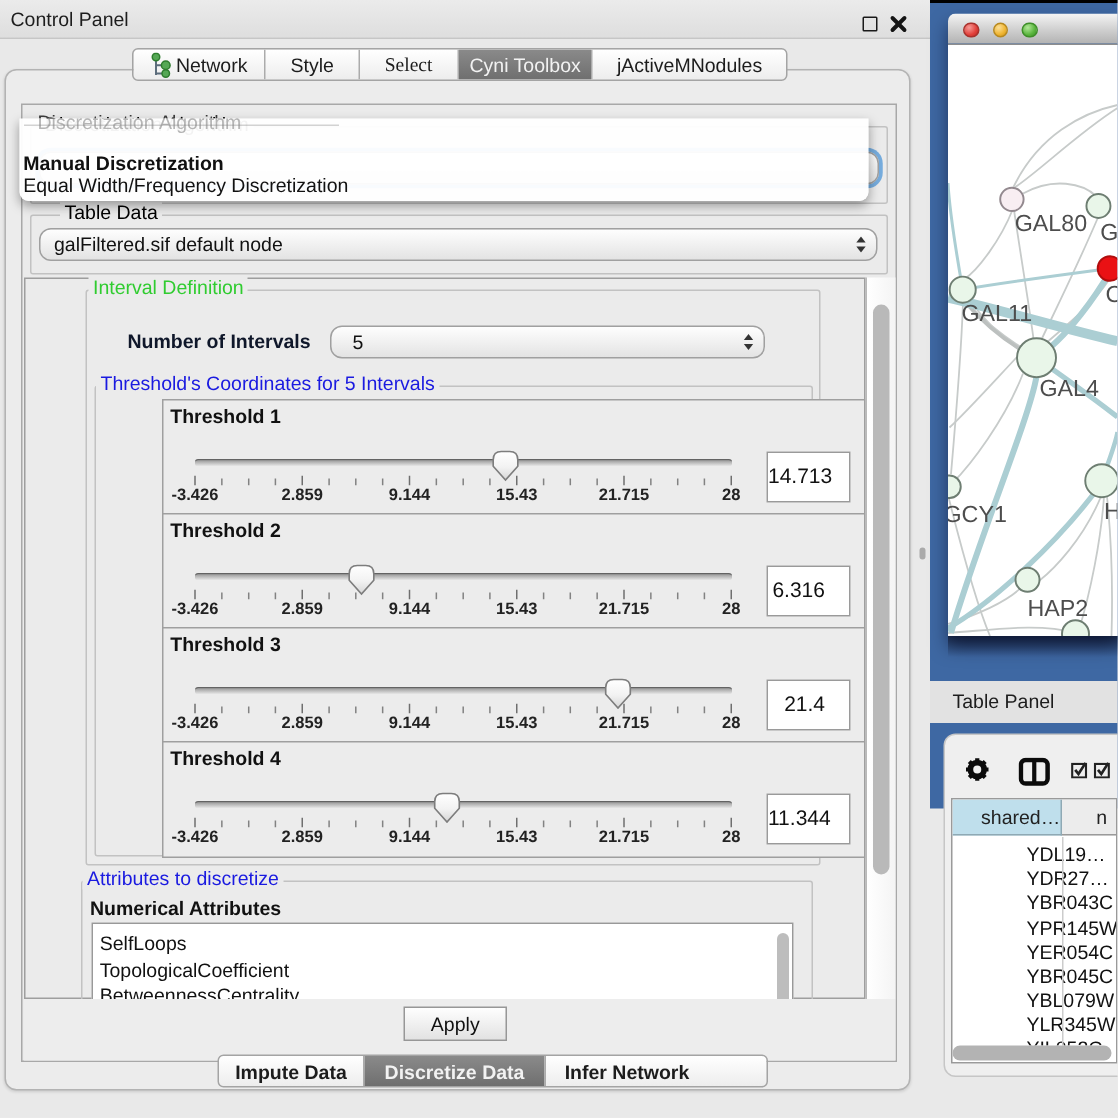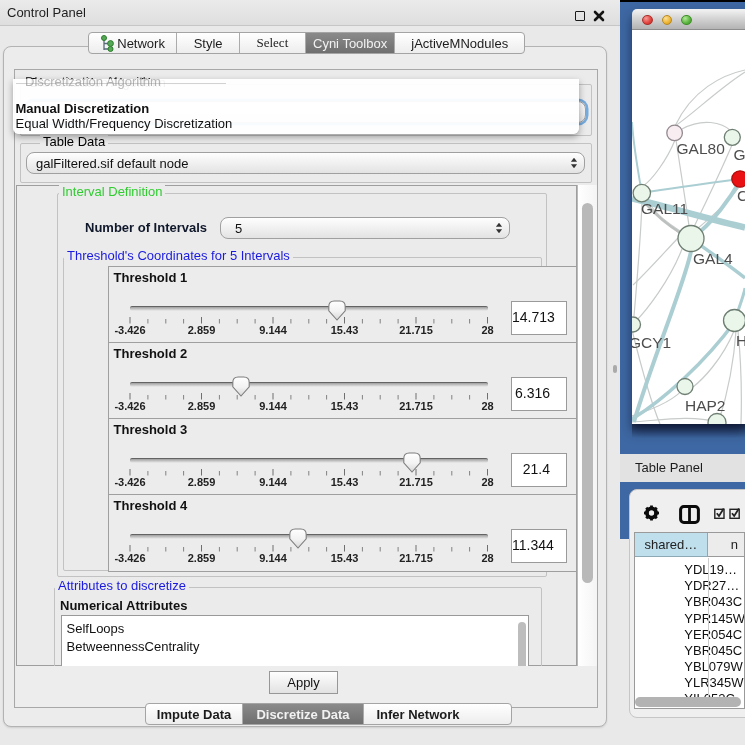--- a/index.html
+++ b/index.html
@@ -64,21 +64,21 @@
  #mactitle { position:absolute; left:0; top:0; width:100%; height:20.5px; border-radius:5px 0 0 0; background:linear-gradient(#f4f4f4,#cfcfcf 55%,#b3b3b3); border-bottom:1px solid #8d8d8d; }
  .light { position:absolute; top:5.5px; width:10.5px; height:10.5px; border-radius:50%; }
  #canvas { position:absolute; left:0.5px; top:20.5px; width:113.5px; height:394px; background:#fff; overflow:hidden; }
 
  #tpbar { left:619.5px; top:454px; width:126px; height:27.5px; background:#e2e2e2; }
  #tpbar .t { position:absolute; left:15.5px; top:6px; font-size:13px; color:#1d1d1d; }
  #tpcont { left:628.5px; top:489px; width:125px; height:229px; background:#efefef; border:1px solid #c6c6c6; border-radius:8px; }
 
  #ttable { left:633.8px; top:532.2px; width:111.2px; height:177px; border:1px solid #9a9a9a; background:#fff; overflow:hidden; }
  
- #th1 { position:absolute; left:0; top:0; width:73px; height:24.3px; background:#bfdfec; border-right:1px solid #8fa9b4; border-bottom:1px solid #8fa9b4; font-size:13px; color:#222; text-align:center; line-height:24px; }
+ #th1 { position:absolute; left:0; top:0; width:73px; height:24.3px; background:#bfdfec; border-right:1px solid #8fa9b4; border-bottom:1px solid #8fa9b4; font-size:13px; color:#222; text-align:right; line-height:24px; }
  #th2 { position:absolute; left:73px; top:0; right:0; height:24.3px; background:#ececec; border-bottom:1px solid #9a9a9a; font-size:13px; color:#222; padding-left:23px; line-height:24px; }
  #tbody { position:absolute; left:0; top:25.3px; width:100%; height:139px; overflow:hidden;margin-left:42px; }
  .trow { position:absolute; left:0; width:100%; height:16.15px; font-size:13px; color:#111; }
  .trow .c1 { position:absolute; left:7.5px; top:2.5px; }
  .trow .c2 { position:absolute; left:82px; top:2.5px; }
  #tcoldiv { position:absolute; left:73px; top:25.3px; width:1px; height:139px; background:#cccccc; }
  #hscroll { position:absolute; left:0.7px; top:163.5px; width:106px; height:10px; background:#b3b3b3; border-radius:5px; }
 
  
  #vscroll-track { left:576.5px; top:185px; width:20px; height:481px; background:linear-gradient(to right,#ffffff,#f4f4f4); border-left:1px solid #b9b9b9; }
@@ -295,20 +295,21 @@
  </svg>
  <div class="tval">11.344</div>
 </div>
 
   <div class="fs" style="left:54px;top:587px;width:488px;height:100px;">
       <span class="lg" style="color:#1a1ae0;left:0px;">Attributes to discretize</span>
     </div>
   <div class="abs" style="left:60px;top:598px;font-size:13px;font-weight:bold;color:#111;">Numerical Attributes</div>
   <div class="abs" id="attrlist">
     <div class="li">SelfLoops</div>
+    <div class="li">TopologicalCoefficient</div>
     <div class="li">BetweennessCentrality</div>
     <div id="alscroll"></div>
   </div>
 </div>
 
 <div class="abs" style="left:16px;top:666.3px;width:581px;height:40.7px;background:#ededed;"></div>
 <div class="abs" id="vscroll-track">
     <div id="vscroll-thumb"></div>
   </div>
 

